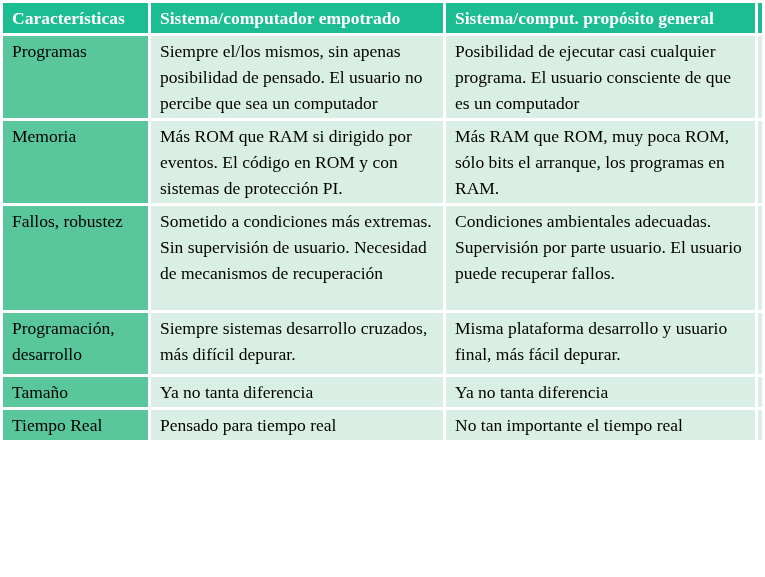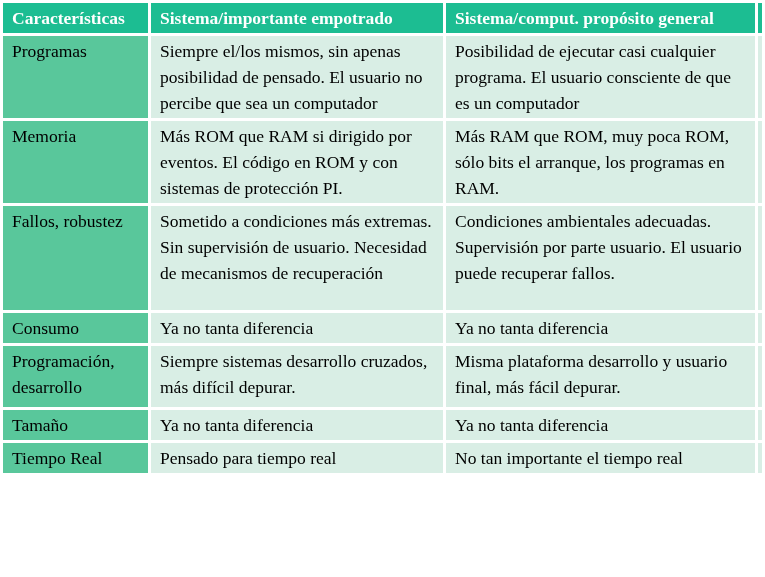--- a/index.html
+++ b/index.html
@@ -68,21 +68,21 @@
   <table class="cmp">
     <colgroup>
       <col class="c-label">
         <col class="c-emb">
         <col class="c-gen">
         <col class="c-sliver">
     </colgroup>
     <thead>
       <tr class="h-head">
         <th>Características</th>
-        <th>Sistema/importante empotrado</th>
+        <th>Sistema/computador empotrado</th>
         <th>Sistema/comput. propósito general</th>
         <th class="sliver"></th>
       </tr>
     </thead>
     <tbody>
       <tr class="h80">
         <td class="label-cell">Programas</td>
         <td class="data-cell">Siempre el/los mismos, sin apenas posibilidad de pensado. El usuario no percibe que sea un computador</td>
         <td class="data-cell">Posibilidad de ejecutar casi cualquier programa. El usuario consciente de que es un computador</td>
         <td class="sliver-cell"></td>
@@ -90,26 +90,20 @@
       <tr class="h80">
         <td class="label-cell">Memoria</td>
         <td class="data-cell">Más ROM que RAM si dirigido por eventos. El código en ROM y con sistemas de protección PI.</td>
         <td class="data-cell">Más RAM que ROM, muy poca ROM, sólo bits el arranque, los programas en RAM.</td>
         <td class="sliver-cell"></td>
       </tr>
       <tr class="h104">
         <td class="label-cell">Fallos, robustez</td>
         <td class="data-cell">Sometido a condiciones más extremas. Sin supervisión de usuario. Necesidad de mecanismos de recuperación</td>
         <td class="data-cell">Condiciones ambientales adecuadas. Supervisión por parte usuario. El usuario puede recuperar fallos.</td>
-        <td class="sliver-cell"></td>
-      </tr>
-      <tr class="h30">
-        <td class="label-cell">Consumo</td>
-        <td class="data-cell">Ya no tanta diferencia</td>
-        <td class="data-cell">Ya no tanta diferencia</td>
         <td class="sliver-cell"></td>
       </tr>
       <tr class="h61">
         <td class="label-cell">Programación, desarrollo</td>
         <td class="data-cell">Siempre sistemas desarrollo cruzados, más difícil depurar.</td>
         <td class="data-cell">Misma plataforma desarrollo y usuario final, más fácil depurar.</td>
         <td class="sliver-cell"></td>
       </tr>
       <tr class="h28">
         <td class="label-cell">Tamaño</td>

